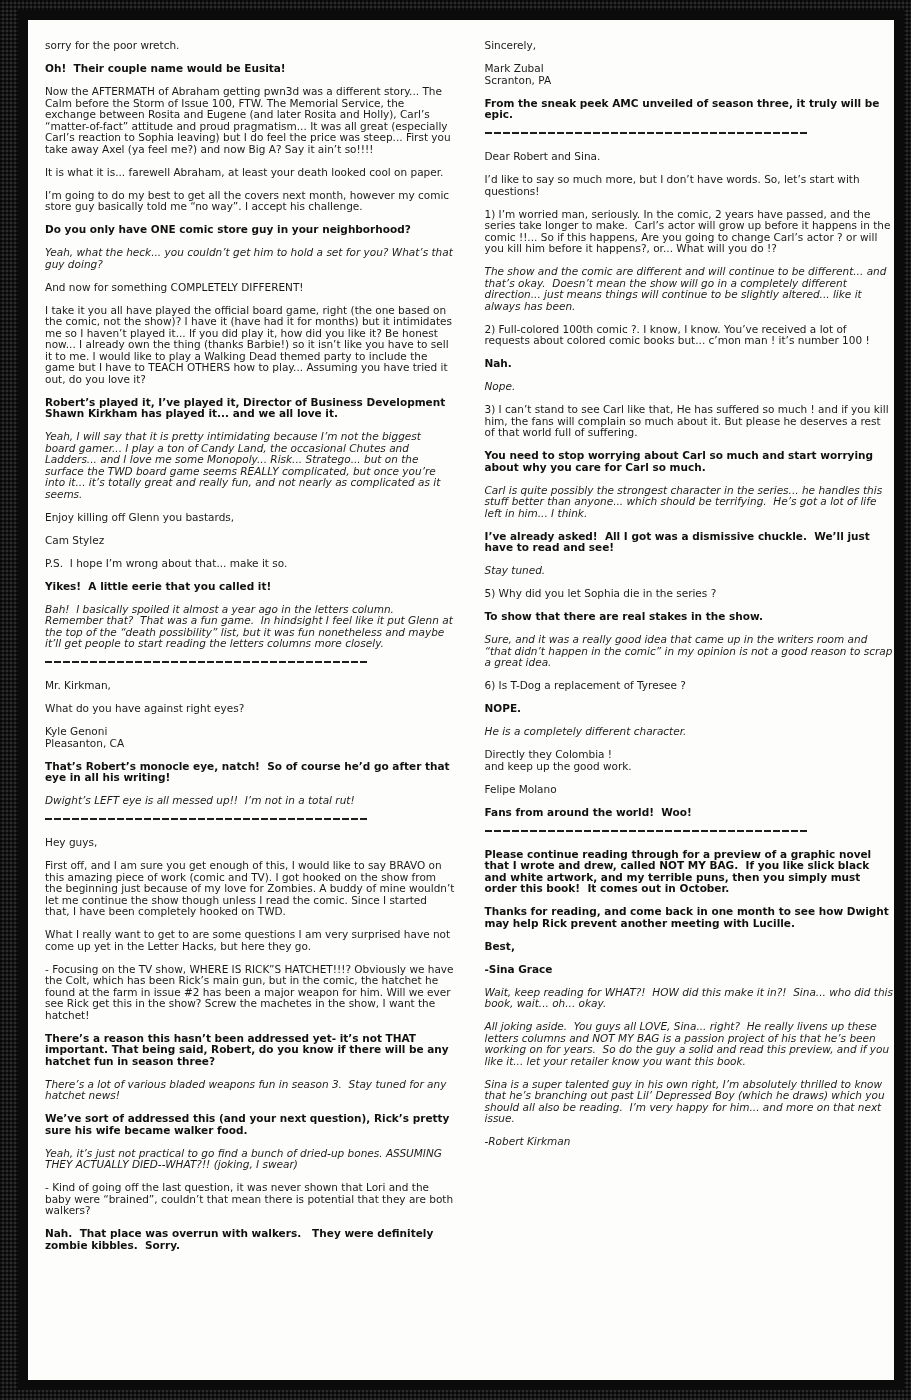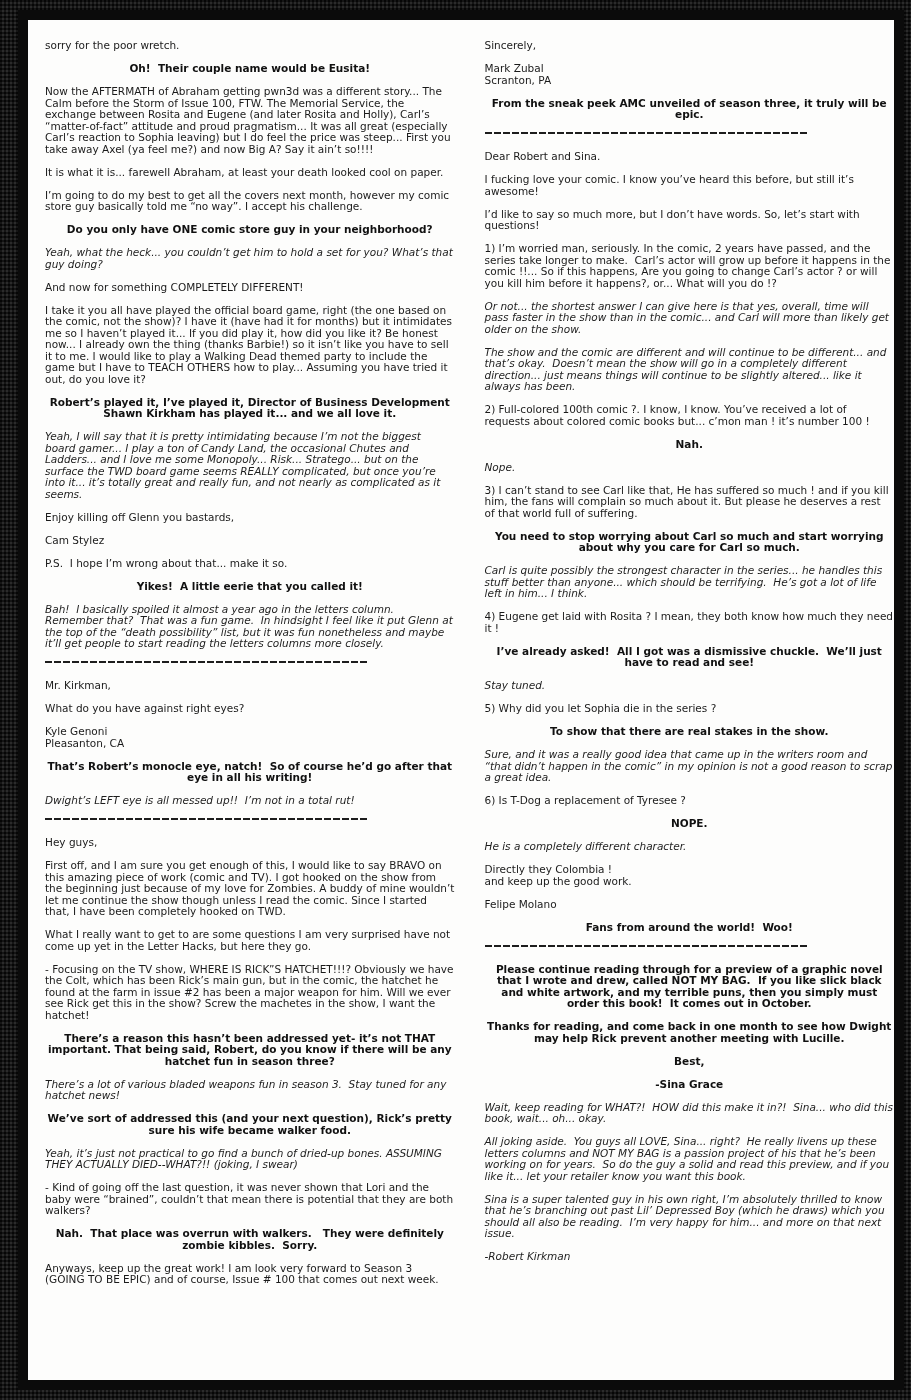--- a/index.html
+++ b/index.html
@@ -30,21 +30,21 @@
     padding:20px 0 0 17px;
   }
   .col { width:410px; }
   .col p {
     margin:0 0 11.5px 0;
     font-size:10.5px;
     line-height:11.5px;
     color:#1a1a1a;
     white-space:pre-wrap;
   }
-  .col p.bold { font-weight:bold; color:#111;text-align:center; }
+  .col p.bold { font-weight:bold; color:#111; }
   .col p.bolditalic { font-weight:normal; font-style:italic; color:#1c1c1c; }
   .divider {
     width:322px; height:2px;
     margin:4px 0 17px 0;
     background:repeating-linear-gradient(90deg,#1d1d1d 0 7px, transparent 7px 9px);
   }
 </style>
 </head>
 <body>
 
@@ -79,41 +79,37 @@
           <p class="normal">Hey guys,</p>
           <p class="normal">First off, and I am sure you get enough of this, I would like to say BRAVO on this amazing piece of work (comic and TV). I got hooked on the show from the beginning just because of my love for Zombies. A buddy of mine wouldn’t let me continue the show though unless I read the comic. Since I started that, I have been completely hooked on TWD.</p>
           <p class="normal">What I really want to get to are some questions I am very surprised have not come up yet in the Letter Hacks, but here they go.</p>
           <p class="normal">- Focusing on the TV show, WHERE IS RICK”S HATCHET!!!? Obviously we have the Colt, which has been Rick’s main gun, but in the comic, the hatchet he found at the farm in issue #2 has been a major weapon for him. Will we ever see Rick get this in the show? Screw the machetes in the show, I want the hatchet!</p>
           <p class="bold">There’s a reason this hasn’t been addressed yet- it’s not THAT important. That being said, Robert, do you know if there will be any hatchet fun in season three?</p>
           <p class="bolditalic">There’s a lot of various bladed weapons fun in season 3.  Stay tuned for any hatchet news!</p>
           <p class="bold">We’ve sort of addressed this (and your next question), Rick’s pretty sure his wife became walker food.</p>
           <p class="bolditalic">Yeah, it’s just not practical to go find a bunch of dried-up bones. ASSUMING THEY ACTUALLY DIED--WHAT?!! (joking, I swear)</p>
           <p class="normal">- Kind of going off the last question, it was never shown that Lori and the baby were “brained”, couldn’t that mean there is potential that they are both walkers?</p>
           <p class="bold">Nah.  That place was overrun with walkers.   They were definitely zombie kibbles.  Sorry.</p>
-          <p class="normal">Anyways, keep up the great work! I am look very forward to Season 3 (GOING TO BE EPIC) and of course, Issue # 100 that comes out next week.</p>
         </div>
       <div class="col">
           <p class="normal">Sincerely,</p>
           <p class="normal">Mark Zubal
 Scranton, PA</p>
           <p class="bold">From the sneak peek AMC unveiled of season three, it truly will be epic.</p>
           <div class="divider"></div>
           <p class="normal">Dear Robert and Sina.</p>
-          <p class="normal">I fucking love your comic. I know you’ve heard this before, but still it’s awesome!</p>
           <p class="normal">I’d like to say so much more, but I don’t have words. So, let’s start with questions!</p>
           <p class="normal">1) I’m worried man, seriously. In the comic, 2 years have passed, and the series take longer to make.  Carl’s actor will grow up before it happens in the comic !!... So if this happens, Are you going to change Carl’s actor ? or will you kill him before it happens?, or... What will you do !?</p>
-          <p class="bolditalic">Or not... the shortest answer I can give here is that yes, overall, time will pass faster in the show than in the comic... and Carl will more than likely get older on the show.</p>
           <p class="bolditalic">The show and the comic are different and will continue to be different... and that’s okay.  Doesn’t mean the show will go in a completely different direction... just means things will continue to be slightly altered... like it always has been.</p>
           <p class="normal">2) Full-colored 100th comic ?. I know, I know. You’ve received a lot of requests about colored comic books but... c’mon man ! it’s number 100 !</p>
           <p class="bold">Nah.</p>
           <p class="bolditalic">Nope.</p>
           <p class="normal">3) I can’t stand to see Carl like that, He has suffered so much ! and if you kill him, the fans will complain so much about it. But please he deserves a rest of that world full of suffering.</p>
           <p class="bold">You need to stop worrying about Carl so much and start worrying about why you care for Carl so much.</p>
           <p class="bolditalic">Carl is quite possibly the strongest character in the series... he handles this stuff better than anyone... which should be terrifying.  He’s got a lot of life left in him... I think.</p>
-          <p class="normal">4) Eugene get laid with Rosita ? I mean, they both know how much they need it !</p>
           <p class="bold">I’ve already asked!  All I got was a dismissive chuckle.  We’ll just have to read and see!</p>
           <p class="bolditalic">Stay tuned.</p>
           <p class="normal">5) Why did you let Sophia die in the series ?</p>
           <p class="bold">To show that there are real stakes in the show.</p>
           <p class="bolditalic">Sure, and it was a really good idea that came up in the writers room and “that didn’t happen in the comic” in my opinion is not a good reason to scrap a great idea.</p>
           <p class="normal">6) Is T-Dog a replacement of Tyresee ?</p>
           <p class="bold">NOPE.</p>
           <p class="bolditalic">He is a completely different character.</p>
           <p class="normal">Directly they Colombia !
 and keep up the good work.</p>

